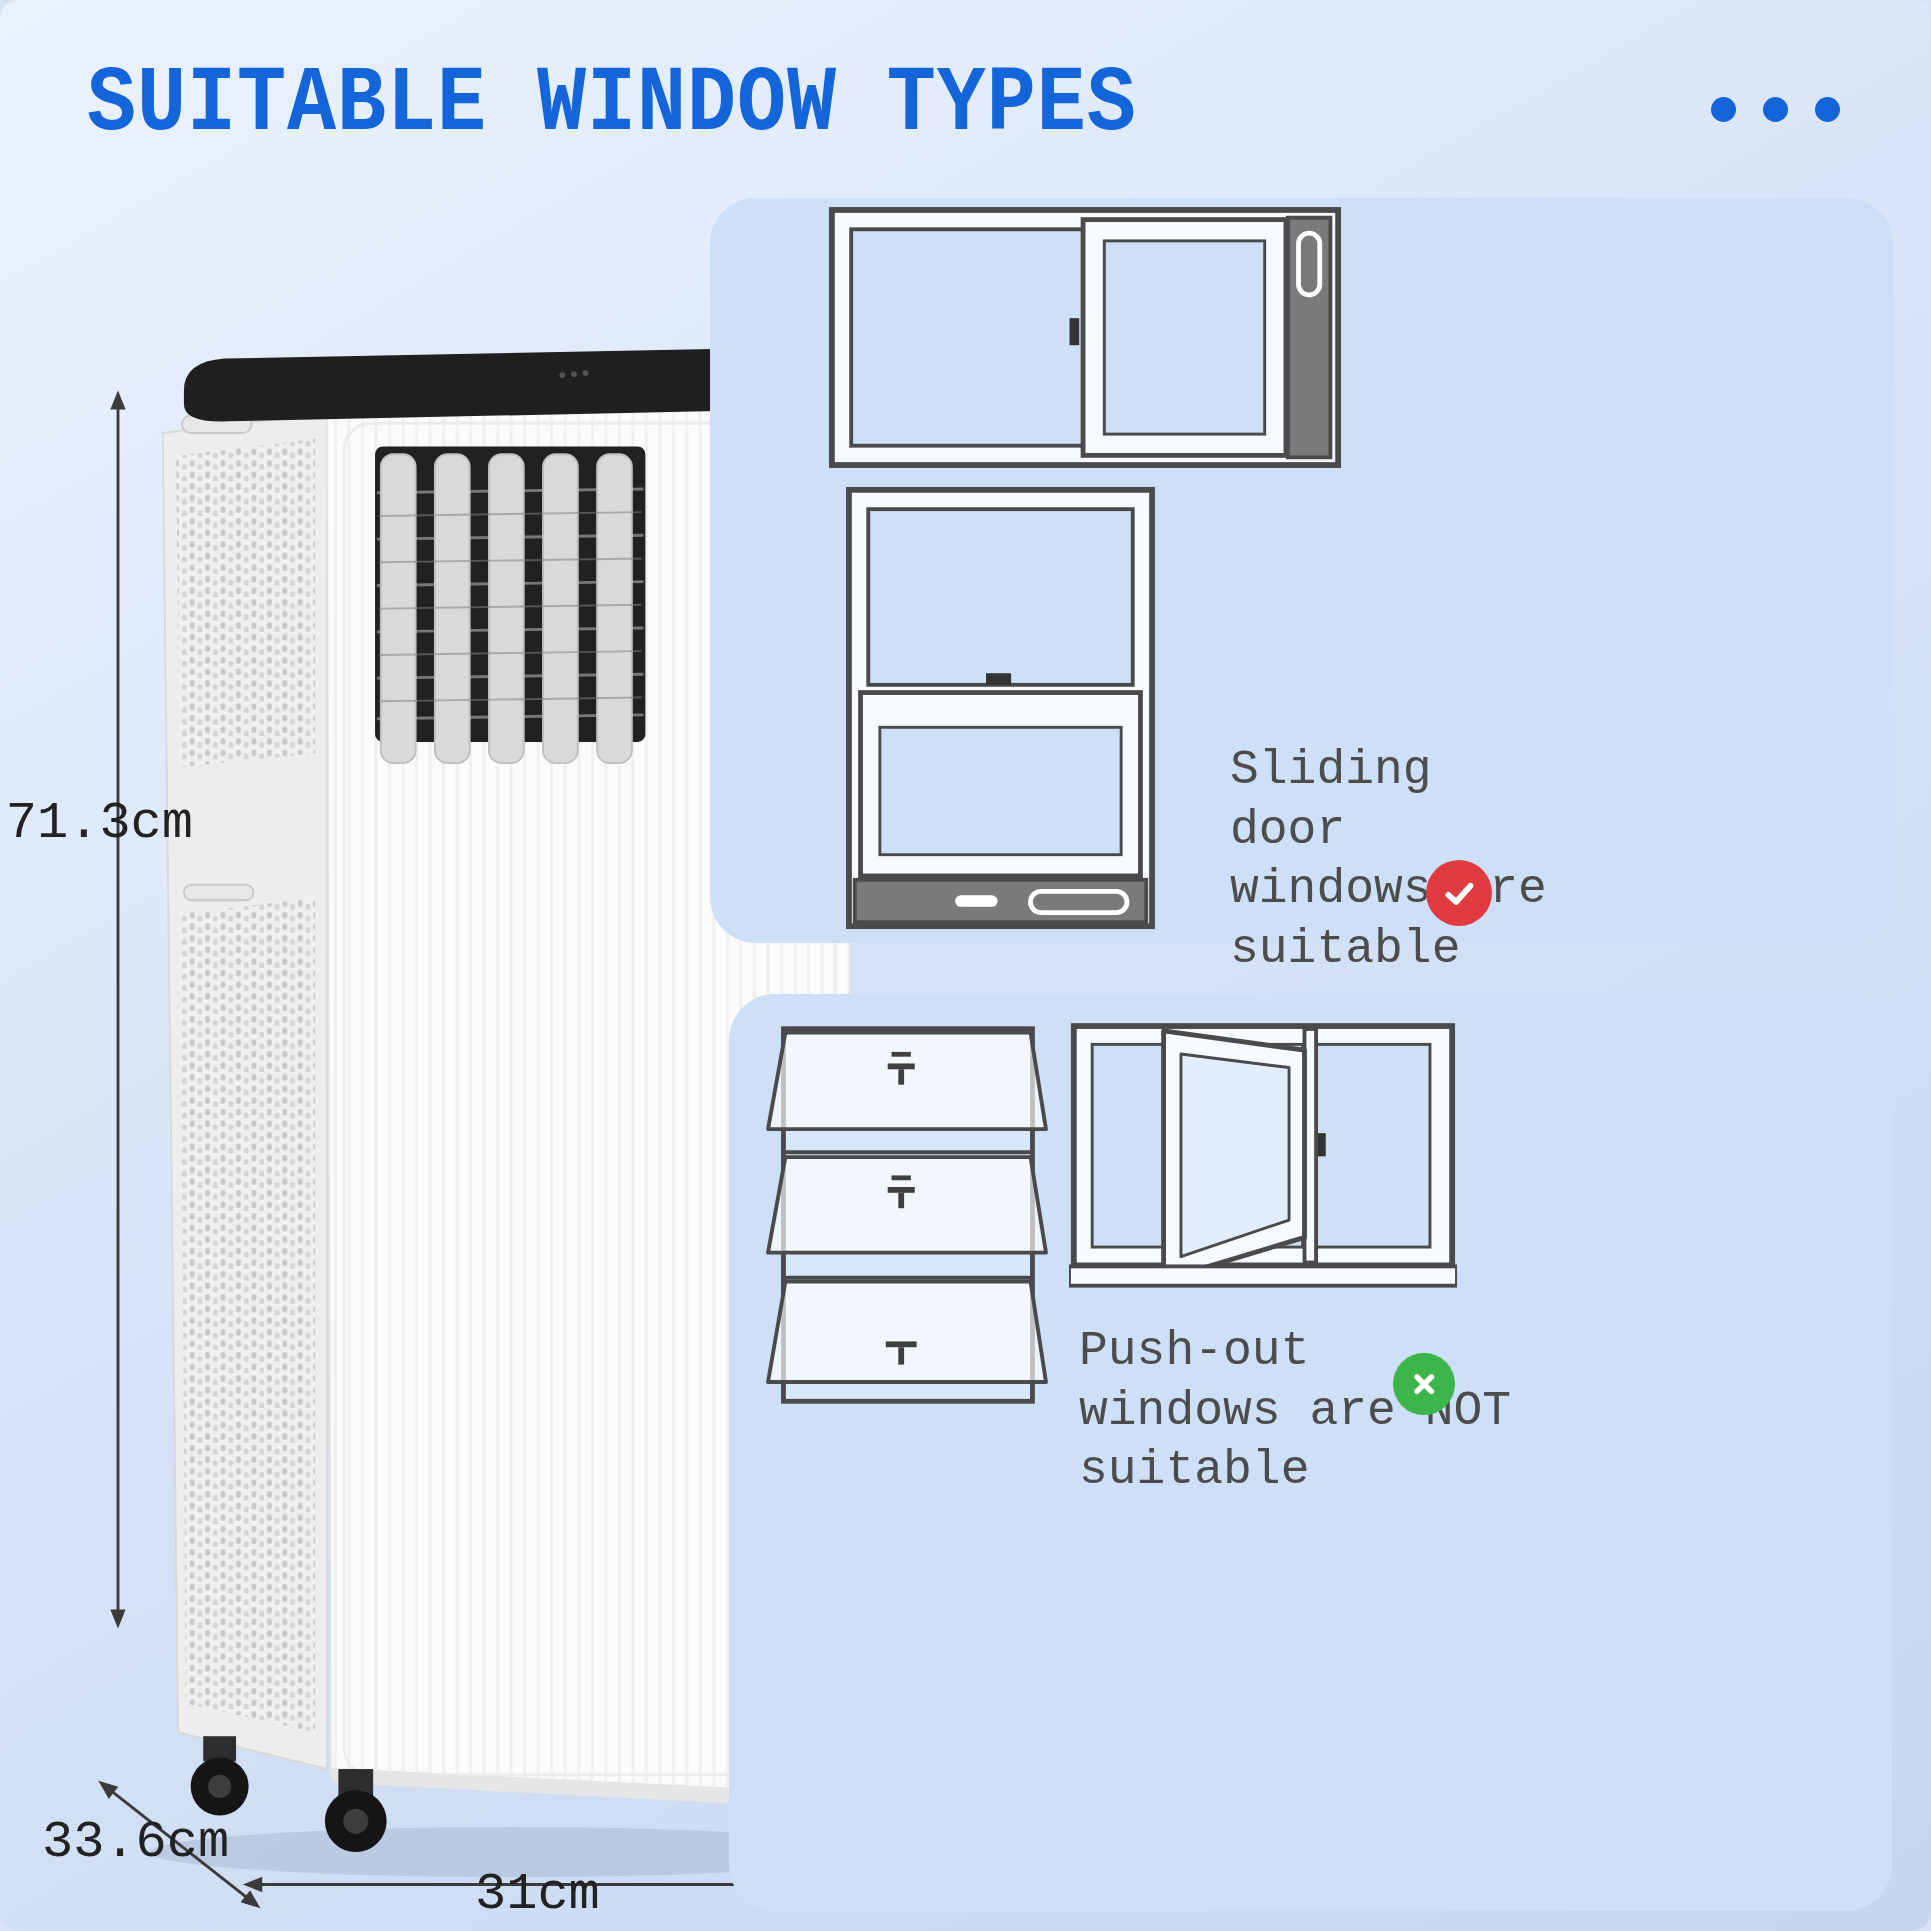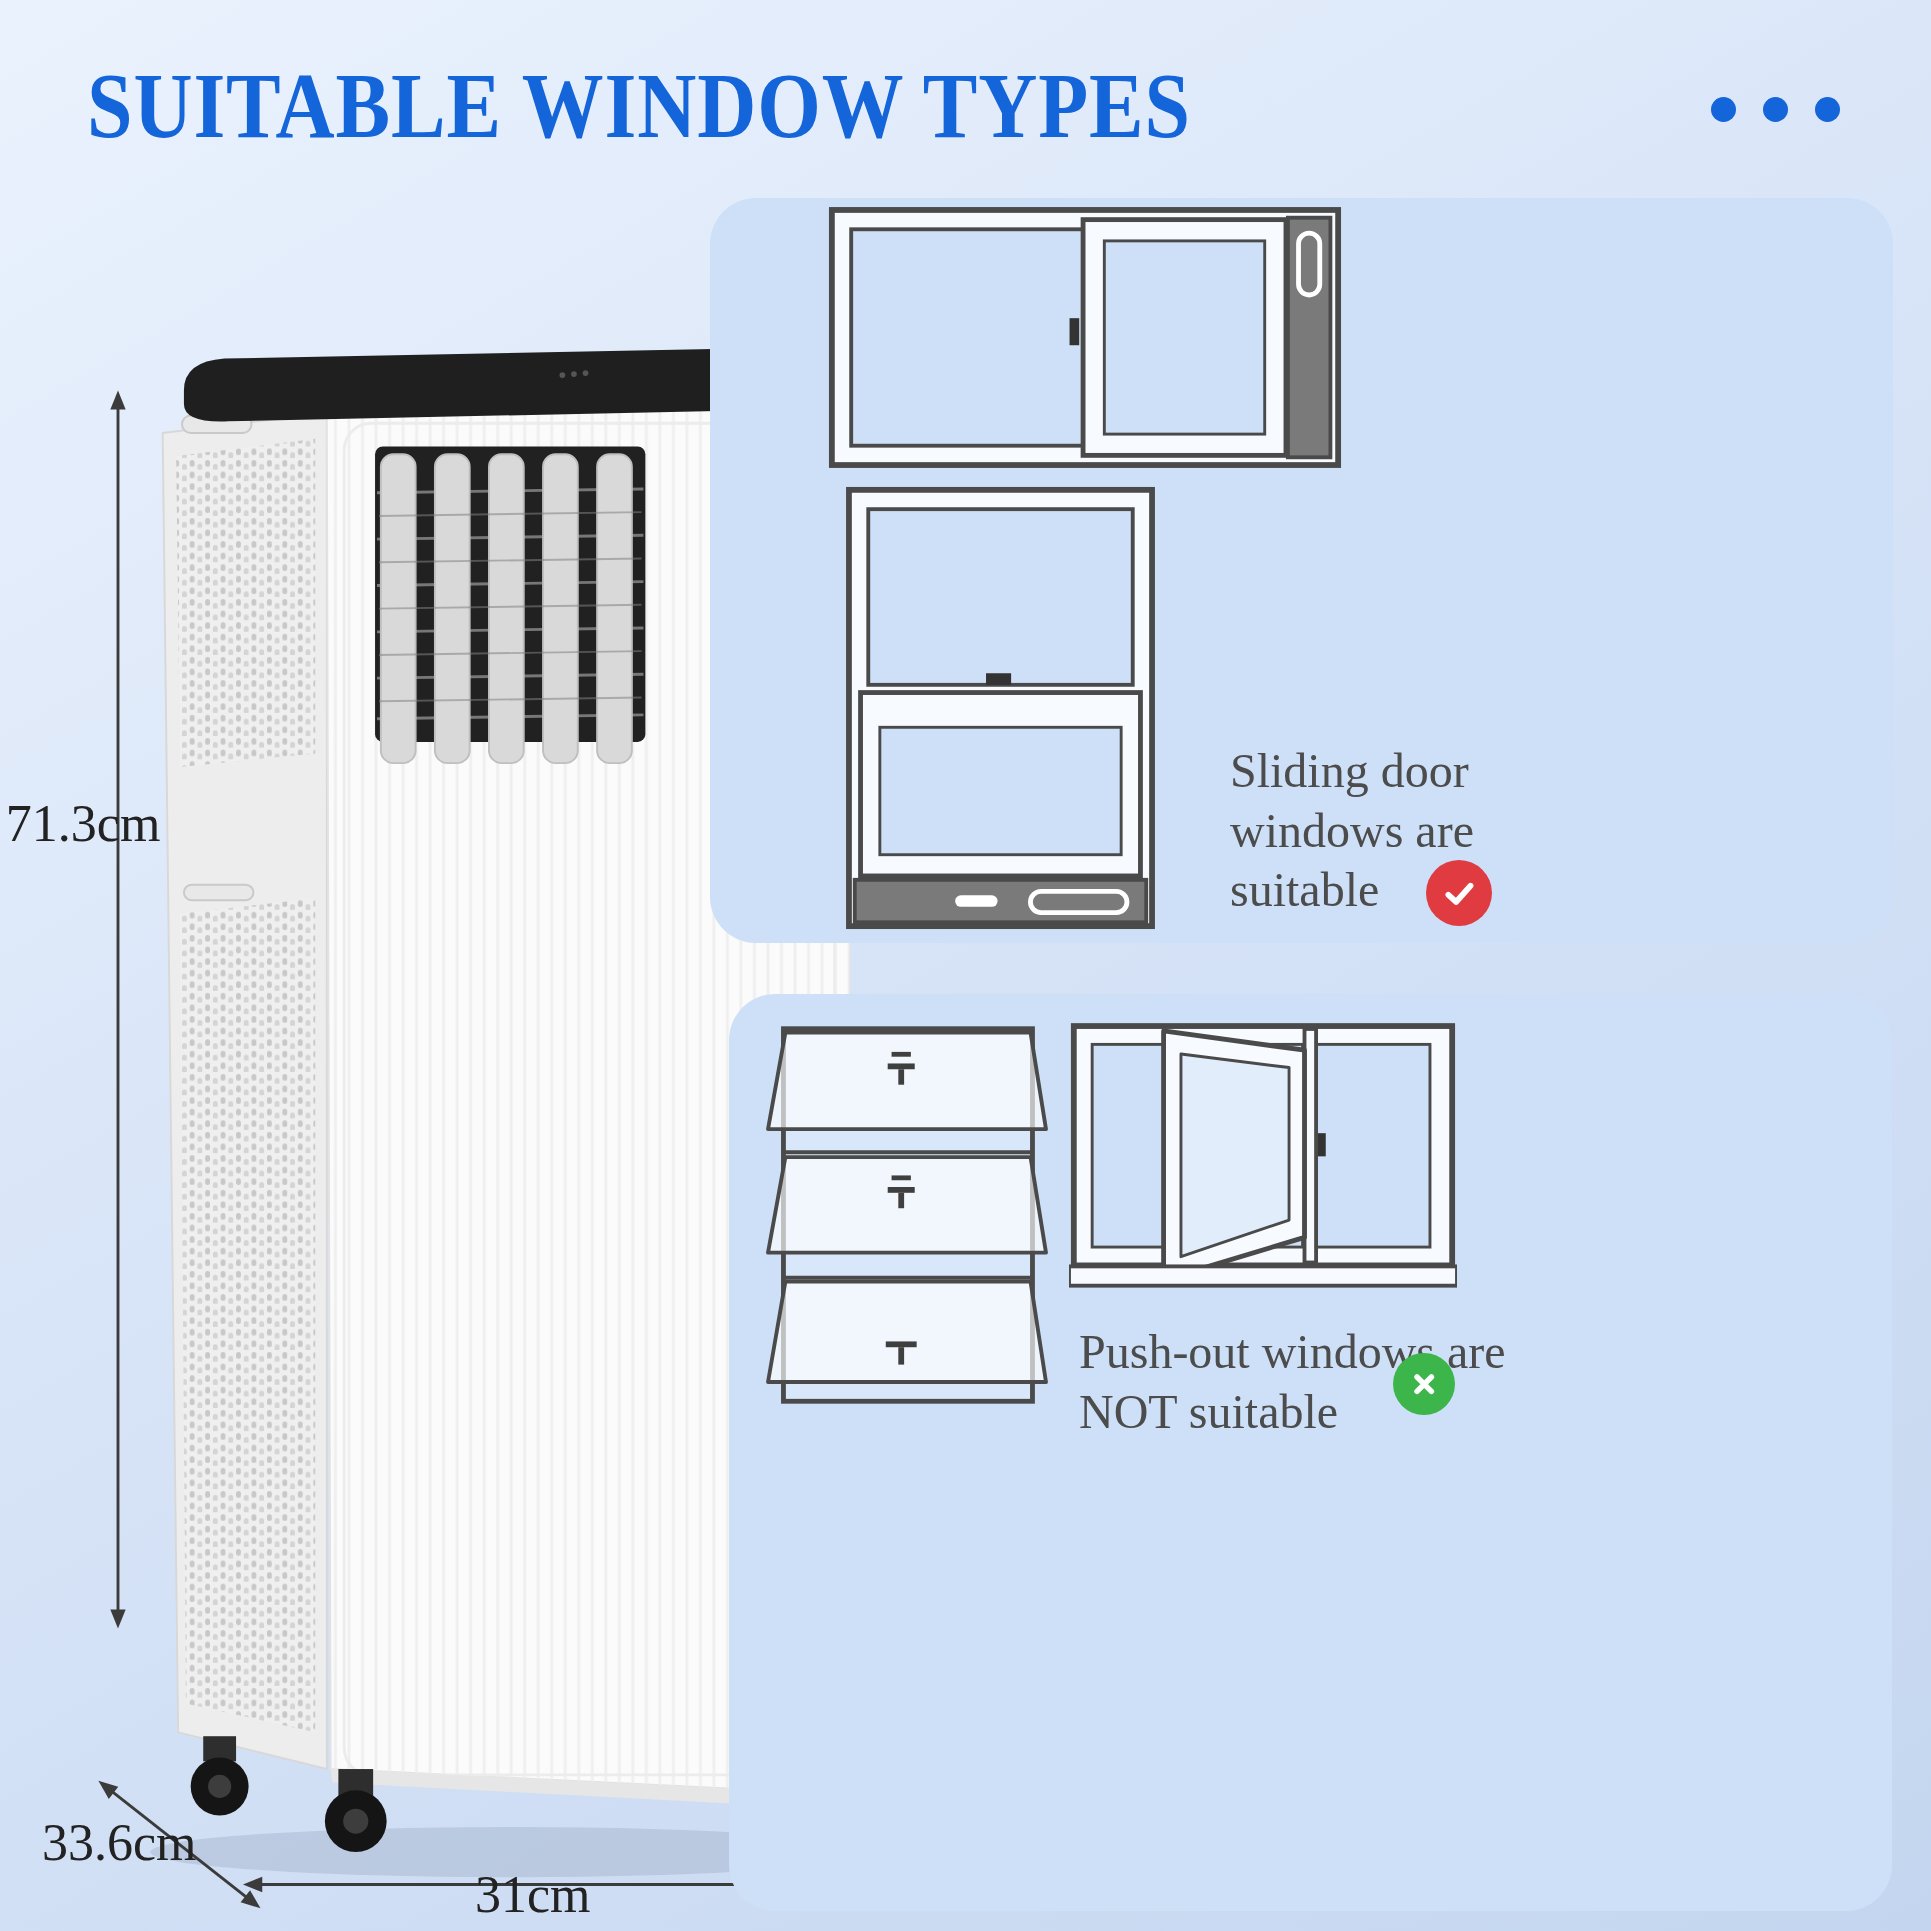--- a/index.html
+++ b/index.html
@@ -1,19 +1,20 @@
 <!DOCTYPE html>
 <html><head>
 <meta charset="utf-8">
 <style>
   html,body { margin:0; padding:0; background:#d7e3f6; }
   .canvas {
     position:relative; width:1931px; height:1931px; overflow:hidden;
     background:linear-gradient(150deg,#eaf2fd 0%,#d6e3f7 50%,#c4d6ef 100%);
-    font-family:Liberation Serif, serif;
+    font-family:Liberation Mono, monospace;
+    border-radius:19px;
   }
   .title {
     position:absolute; left:87px; top:52px; margin:0;
     font-size:93px; font-weight:700; letter-spacing:1px;
     color:#1464da; transform:scaleX(0.88); transform-origin:left top;
     white-space:nowrap;
   }
   .dots { position:absolute; left:1711px; top:97px; display:flex; gap:27px; }
   .dots span { width:25px; height:25px; border-radius:50%; background:#1464da; display:block; }
 

